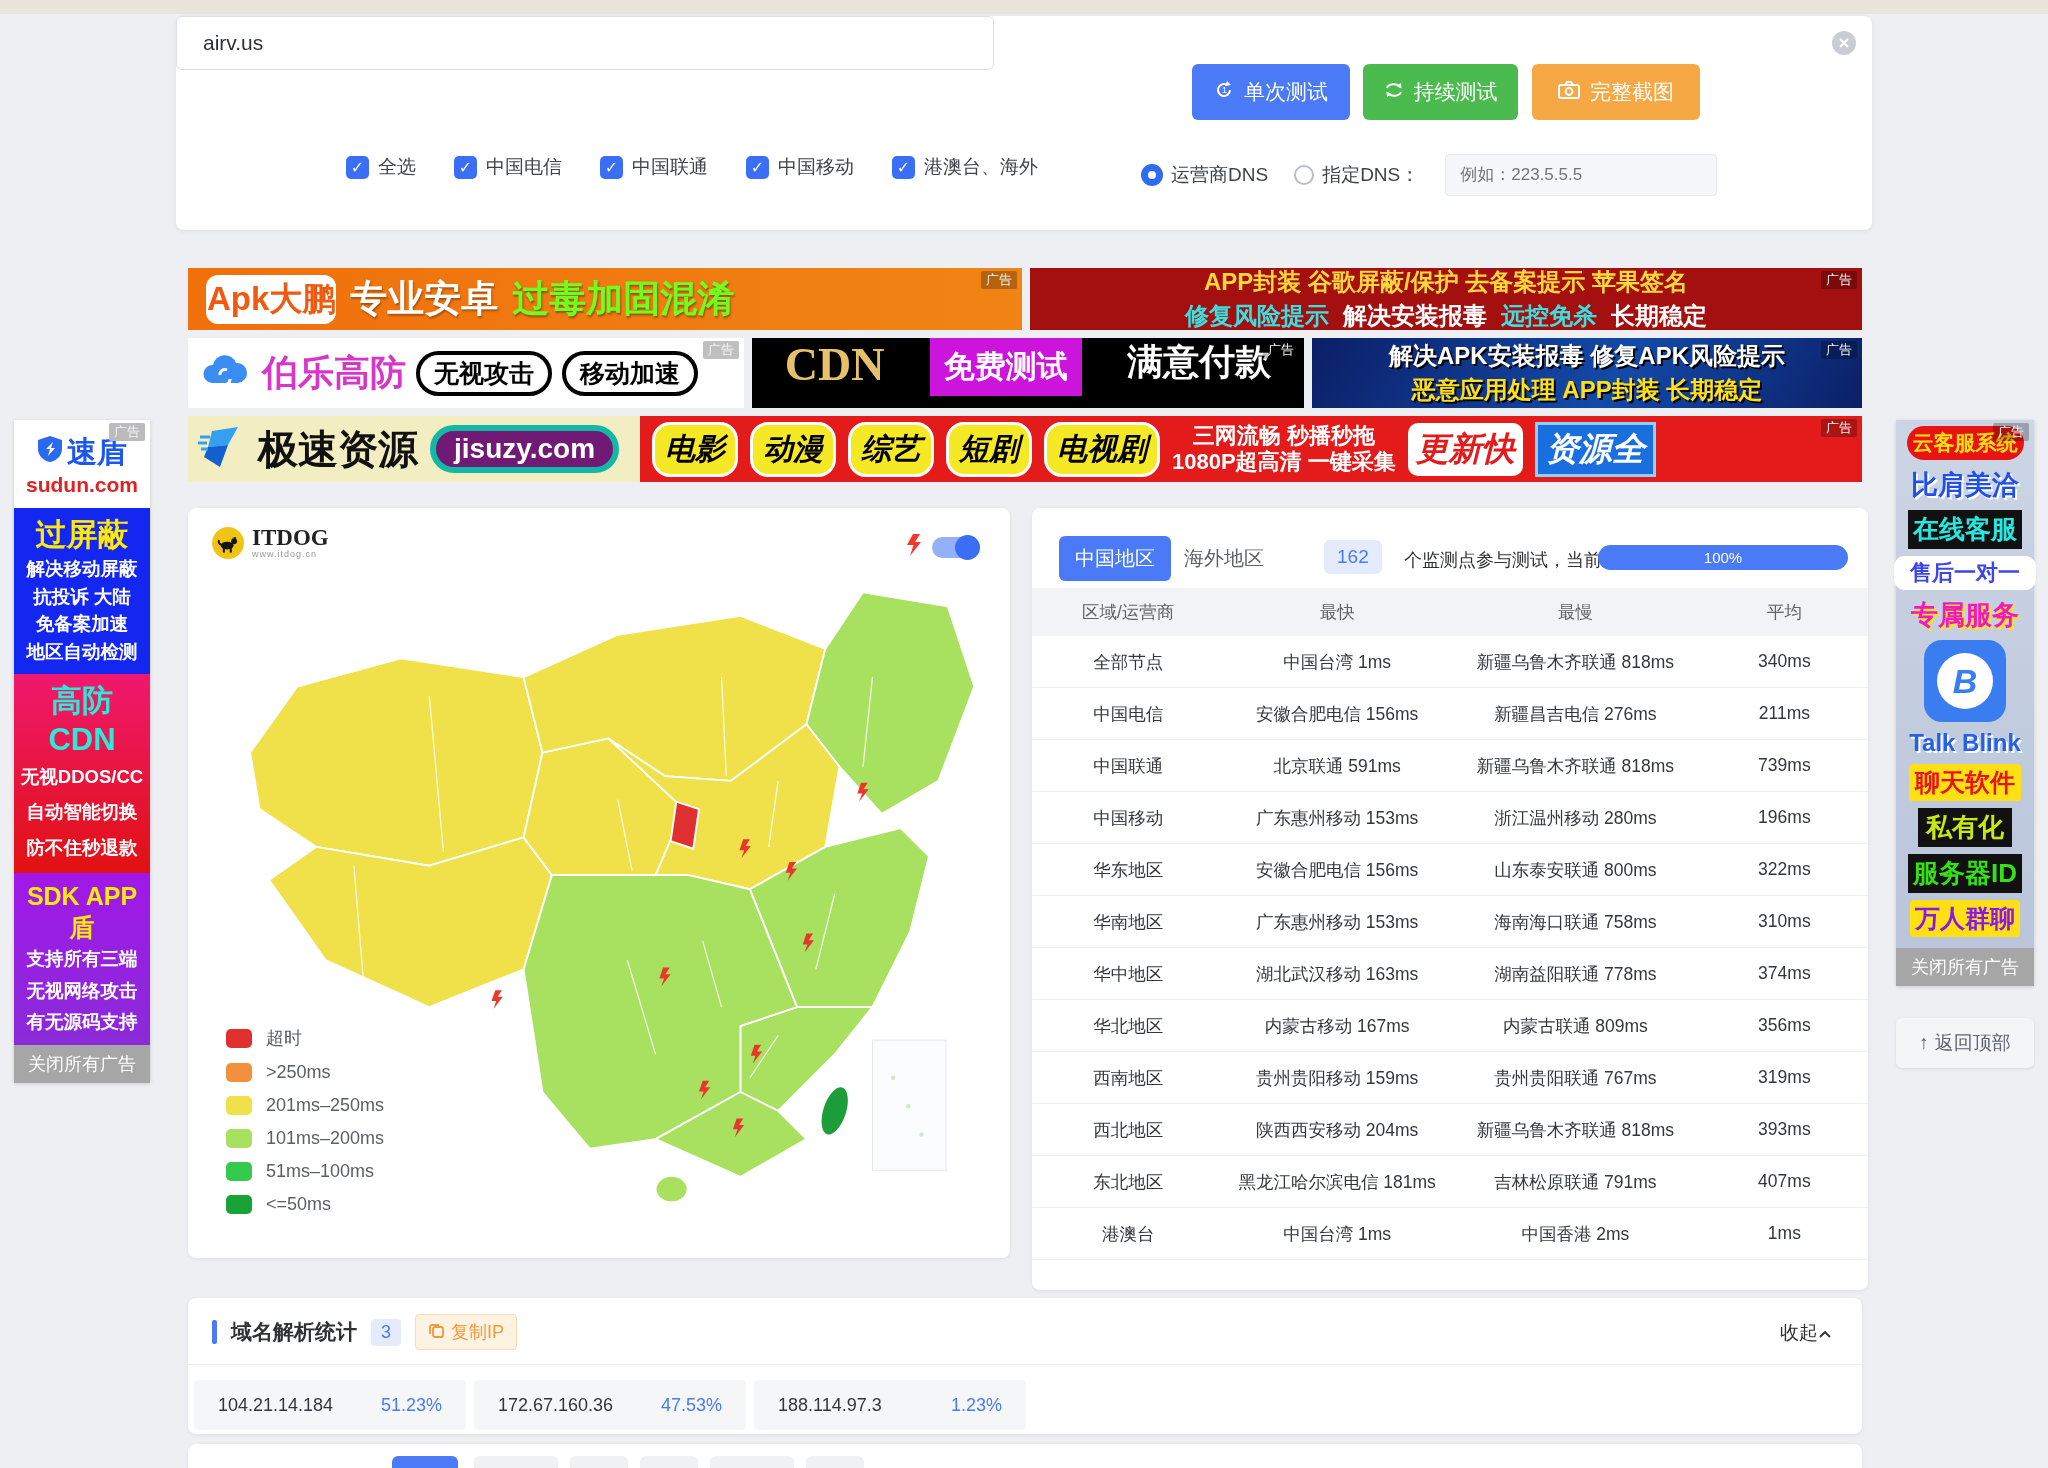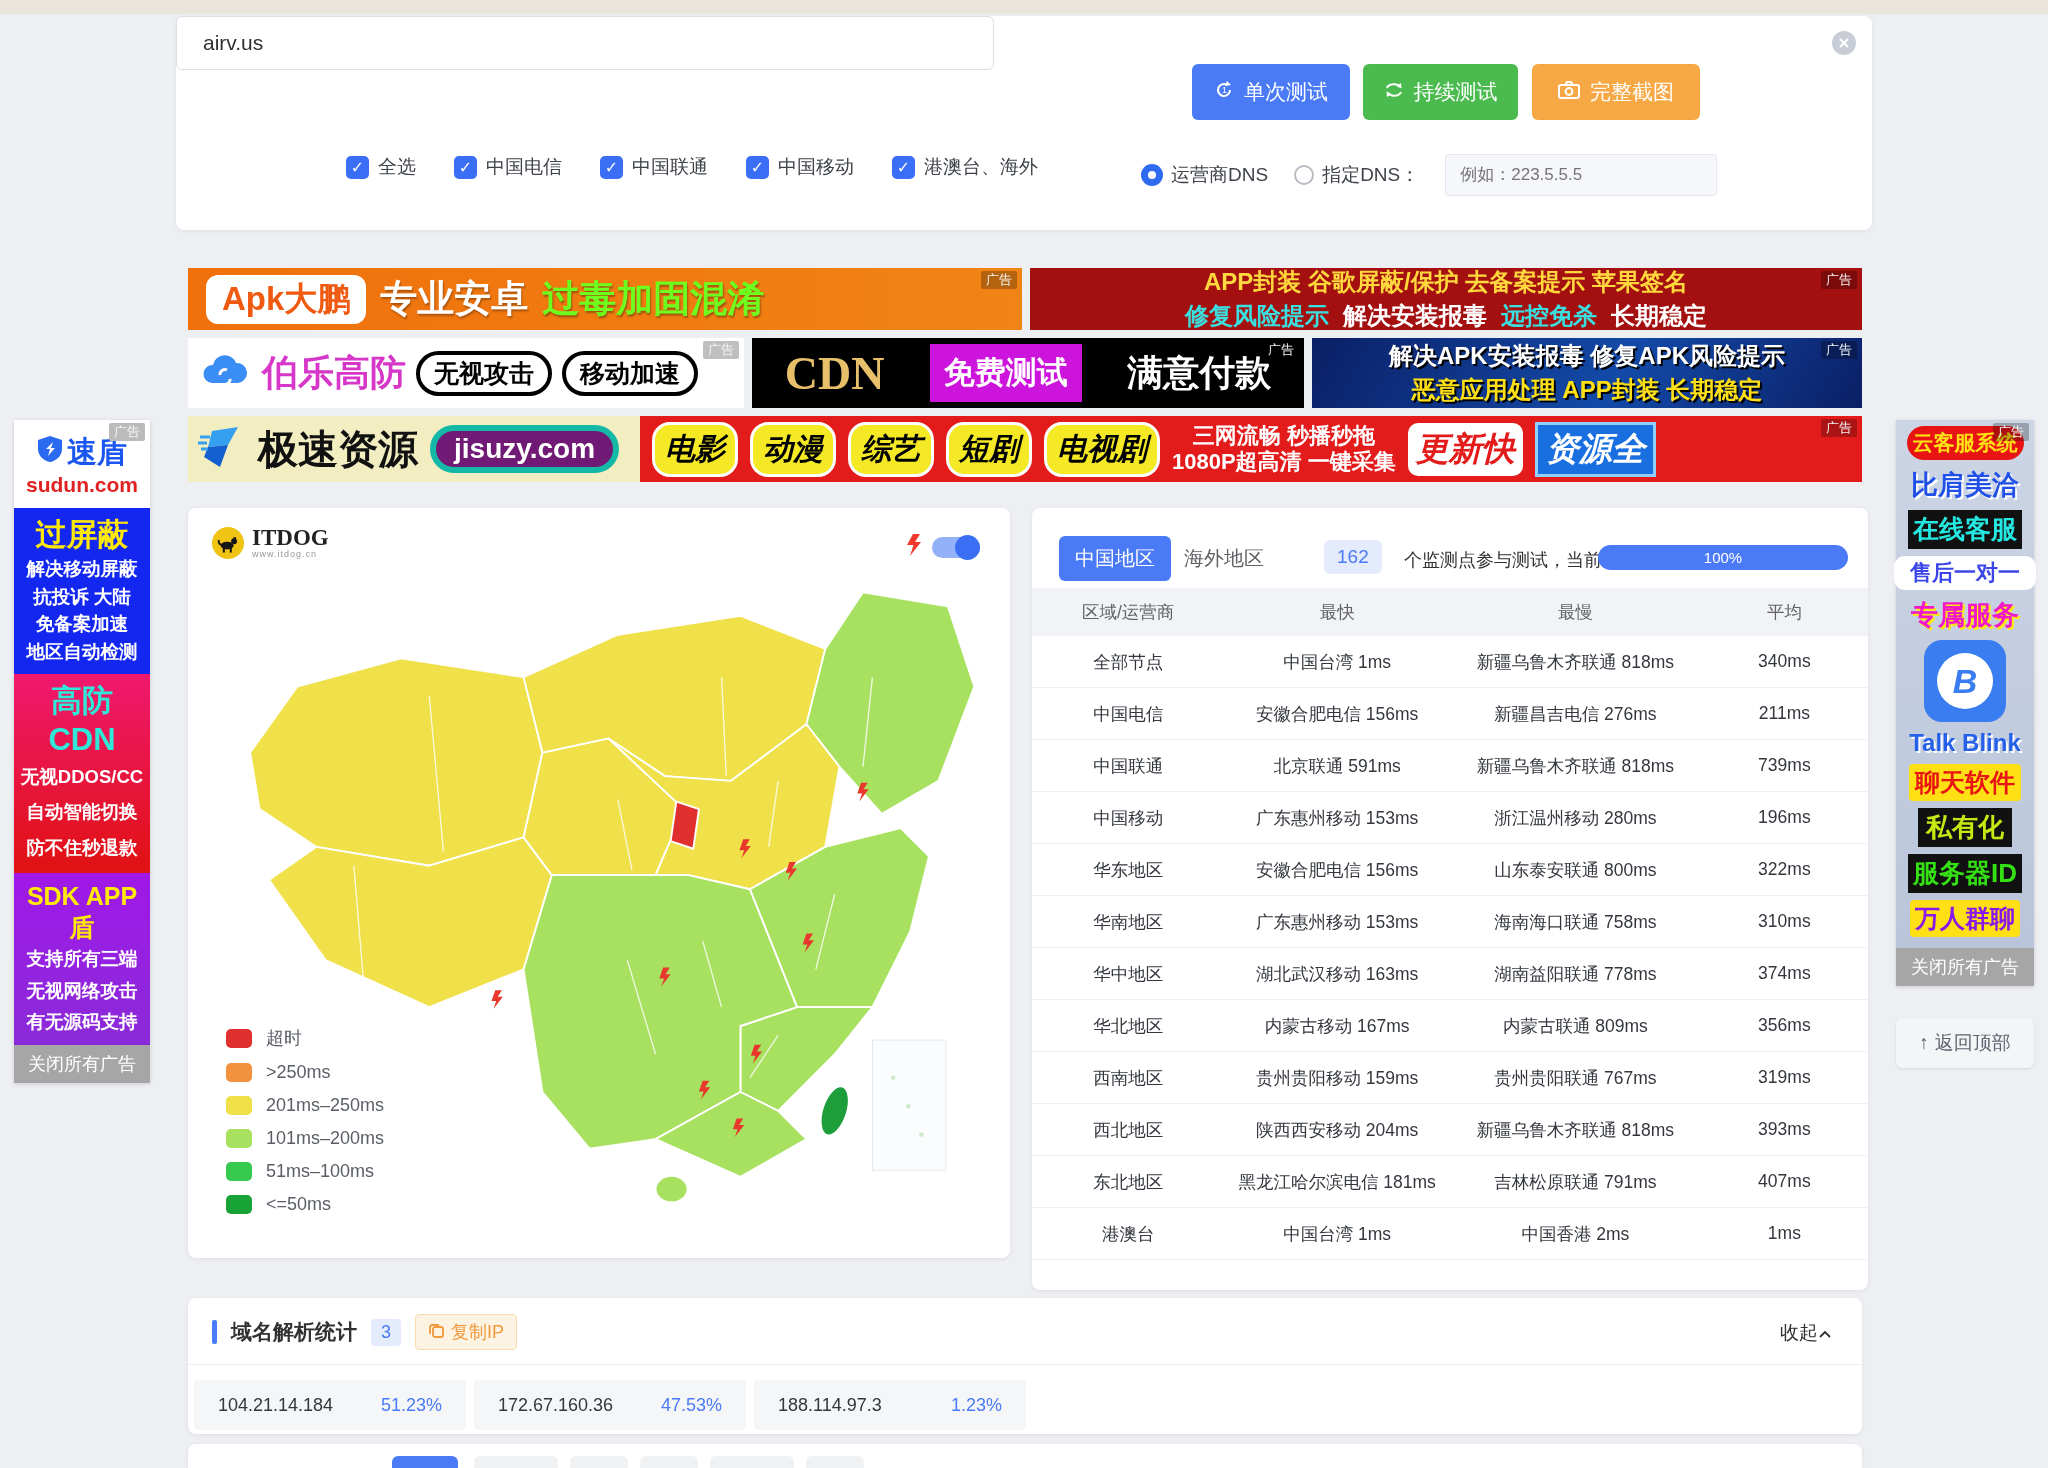--- a/index.html
+++ b/index.html
@@ -25,31 +25,31 @@
       display:flex;align-items:center;justify-content:center}
   #radiogroup{left:965px;top:138px;display:flex;align-items:center;gap:26px;font-size:19px;color:#3f434a}
   .radio-on{width:22px;height:22px;border-radius:50%;background:#2f6bf0;display:inline-flex;align-items:center;justify-content:center;margin-right:8px}
   .radio-on i{width:8px;height:8px;border-radius:50%;background:#fff}
   .radio-off{width:20px;height:20px;border-radius:50%;border:2px solid #b8bcc4;margin-right:8px;background:#fff;box-sizing:border-box;display:inline-block}
   #dns-input{width:272px;height:42px;background:#f5f7fa;border:1px solid #e4e7ed;border-radius:4px;
              font-size:17px;color:#9aa0a8;padding:0 14px;box-sizing:border-box;font-family:inherit}
   
   .adtag{position:absolute;top:3px;right:5px;font-size:13px;color:#f2f2f2;background:rgba(0,0,0,.25);padding:0 5px;border-radius:2px}
   #b1l{left:188px;top:268px;width:834px;height:62px;background:linear-gradient(90deg,#f0700c,#f08414);display:flex;align-items:center;gap:14px;padding-left:18px;box-sizing:border-box}
-  #b1l .pill{background:#fff;color:#f05a10;font-weight:bold;font-size:33px;border-radius:12px;padding:2px 16px}
+  #b1l .pill{background:#fff;color:#f05a10;font-weight:bold;font-size:33px;border-radius:12px;padding:2px 1px}
   #b1l .t1{color:#fff;font-weight:bold;font-size:37px;text-shadow:1px 2px 2px rgba(0,0,0,.3)}
   #b1l .t2{color:#6eff1e;font-weight:bold;font-size:37px;text-shadow:1px 2px 2px rgba(0,0,0,.35)}
   #b1r{left:1030px;top:268px;width:832px;height:62px;background:#a40f0f;display:flex;flex-direction:column;justify-content:center;align-items:center;gap:2px}
   #b1r .l1{color:#ffd83d;font-weight:bold;font-size:24px}
   #b1r .l2{font-weight:bold;font-size:24px;display:flex;gap:14px}
   .c-cyan{color:#3ae0e0}.c-white{color:#fff}
   #b2l{left:188px;top:338px;width:556px;height:70px;background:#fff;display:flex;align-items:center;gap:10px;padding-left:12px;box-sizing:border-box}
   #b2l .brand{color:#d637c8;font-weight:bold;font-size:36px}
   #b2l .bpill{border:4px solid #000;border-radius:999px;padding:2px 14px;font-size:25px;font-weight:bold;color:#000;background:#fff}
-  #b2m{left:752px;top:338px;width:552px;height:70px;background:#000;display:flex;align-items:center;justify-content:space-around;padding:0 10px;box-sizing:border-box}
+  #b2m{left:752px;top:338px;width:552px;height:70px;background:#000;display:flex;align-items:flex-start;justify-content:space-around;padding:0 10px;box-sizing:border-box}
   #b2m .cdn{color:#e8c06a;font-size:46px;font-weight:bold;font-family:"Liberation Serif","DejaVu Serif",serif}
   #b2m .free{background:#cc14dd;color:#fff;font-weight:bold;font-size:31px;padding:8px 14px}
   #b2m .pay{color:#fff;font-weight:bold;font-size:36px}
   #b2r{left:1312px;top:338px;width:550px;height:70px;background:linear-gradient(120deg,#0b1f66,#134aa8 55%,#0b1f66);
        display:flex;flex-direction:column;justify-content:center;align-items:center;gap:2px}
   #b2r .l1{color:#fff;font-weight:bold;font-size:24px;text-shadow:2px 2px 0 #000}
   #b2r .l2{color:#ffe014;font-weight:bold;font-size:24px;text-shadow:2px 2px 0 #000}
   #b3{left:188px;top:416px;width:1674px;height:66px;display:flex}
   #b3left{width:452px;background:#f3eec2;display:flex;align-items:center;gap:12px;padding-left:10px;box-sizing:border-box}
   #b3left .brand{font-size:40px;font-weight:bold;color:#111}

